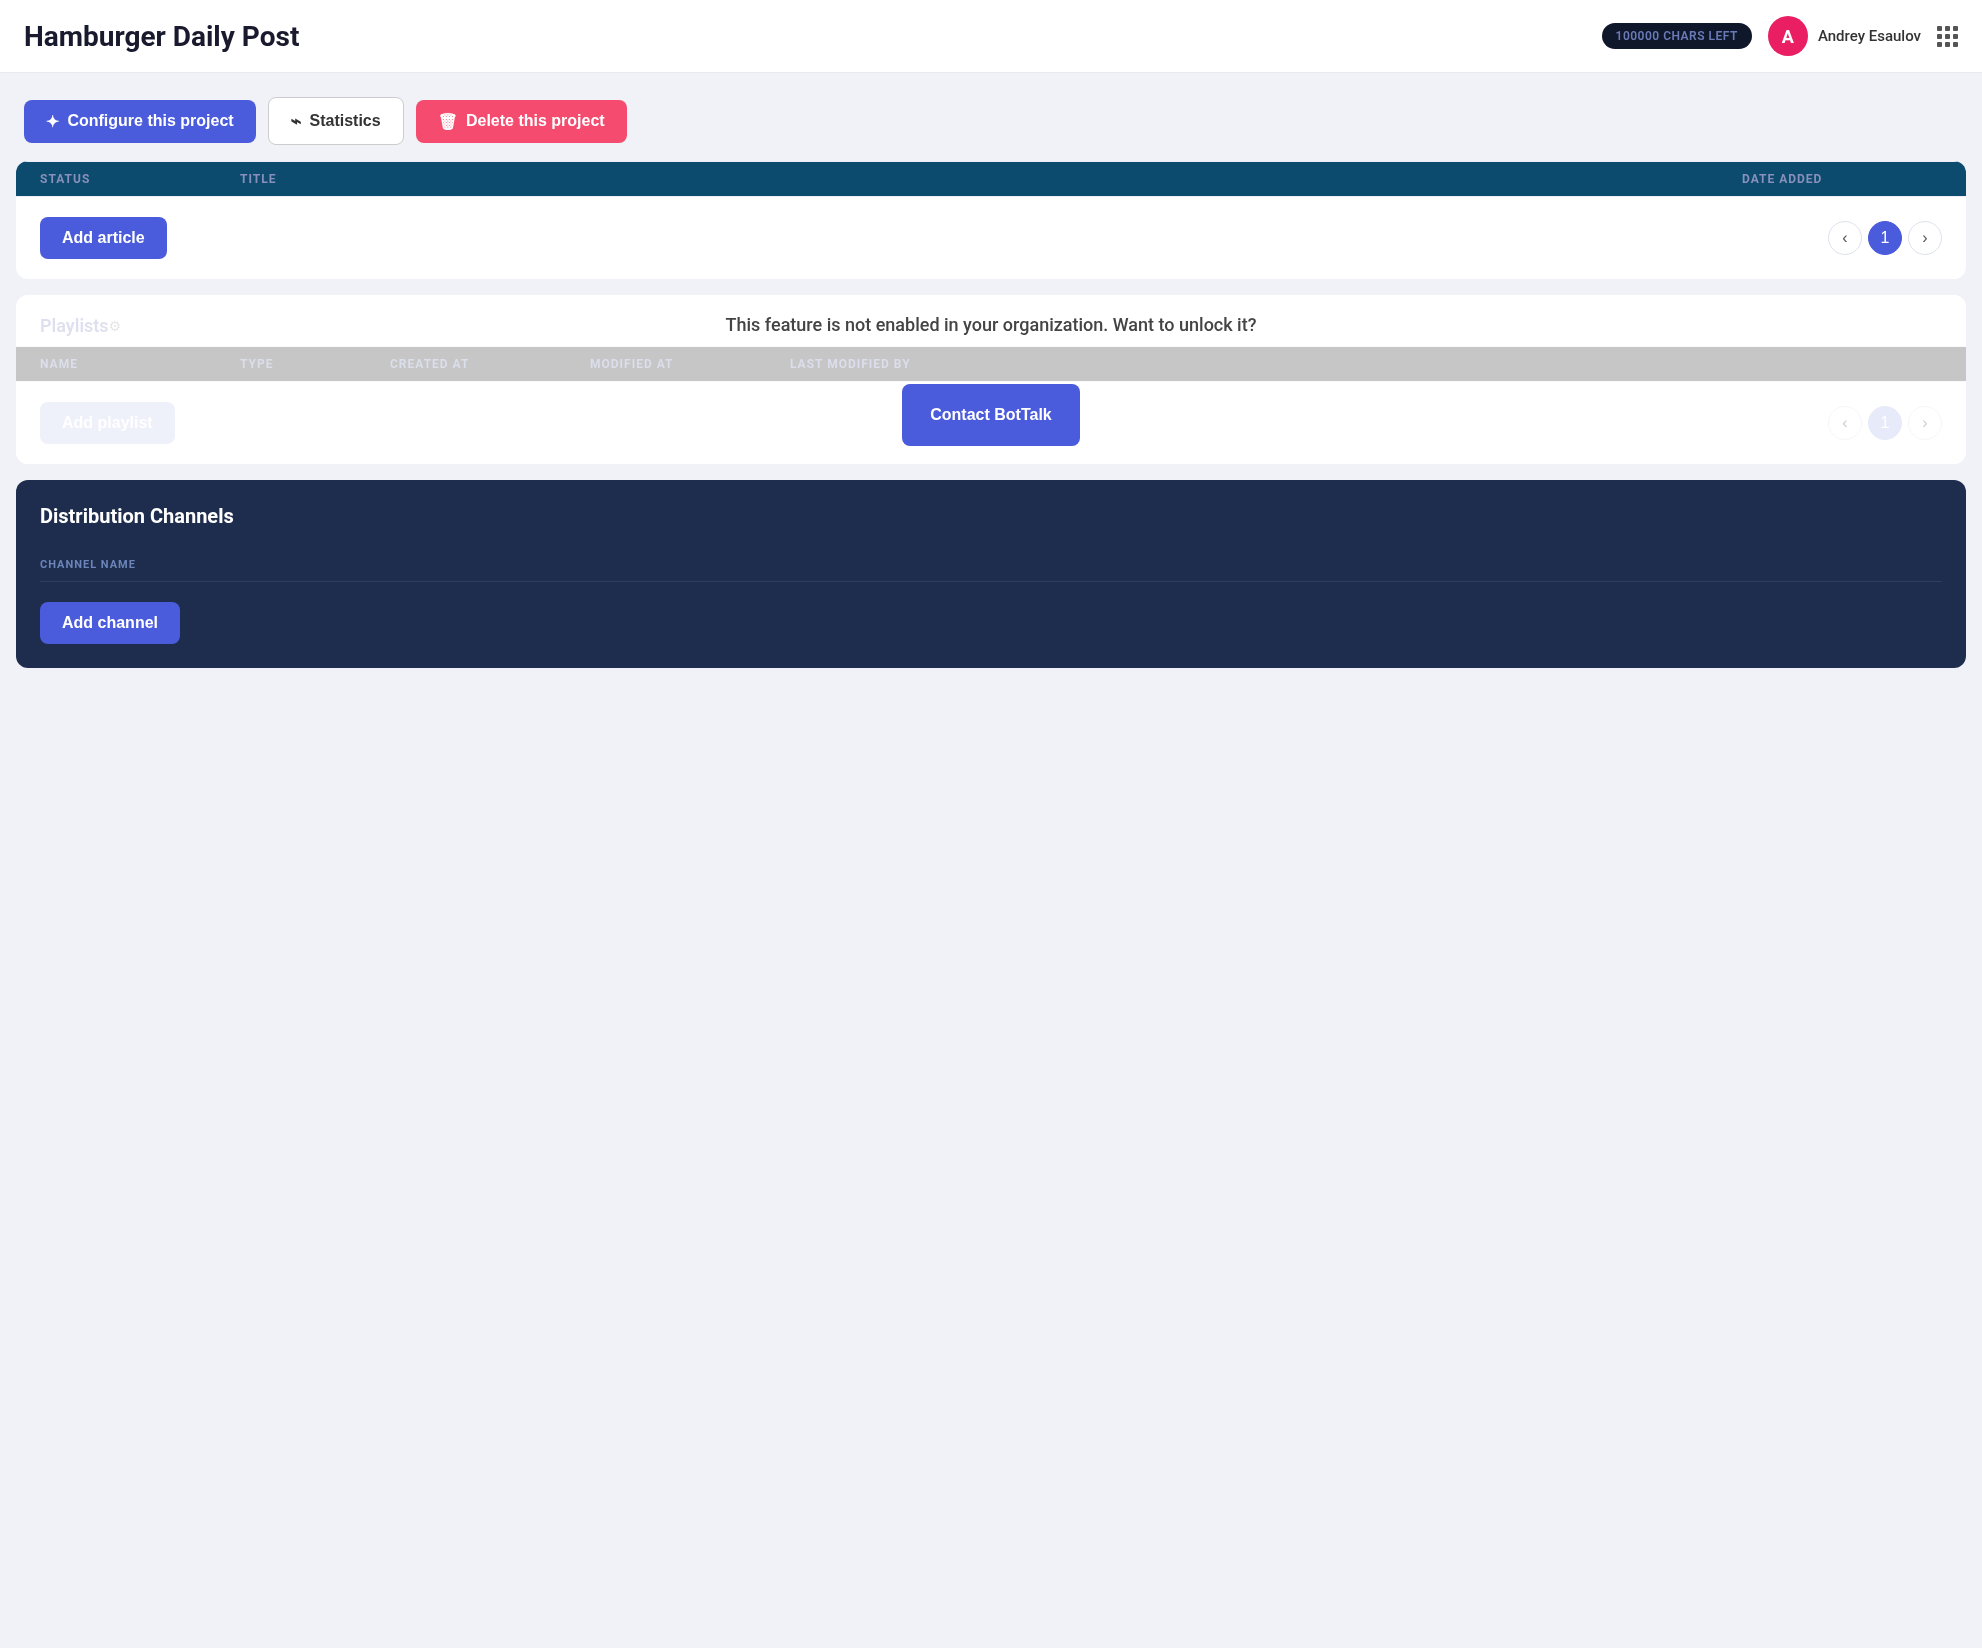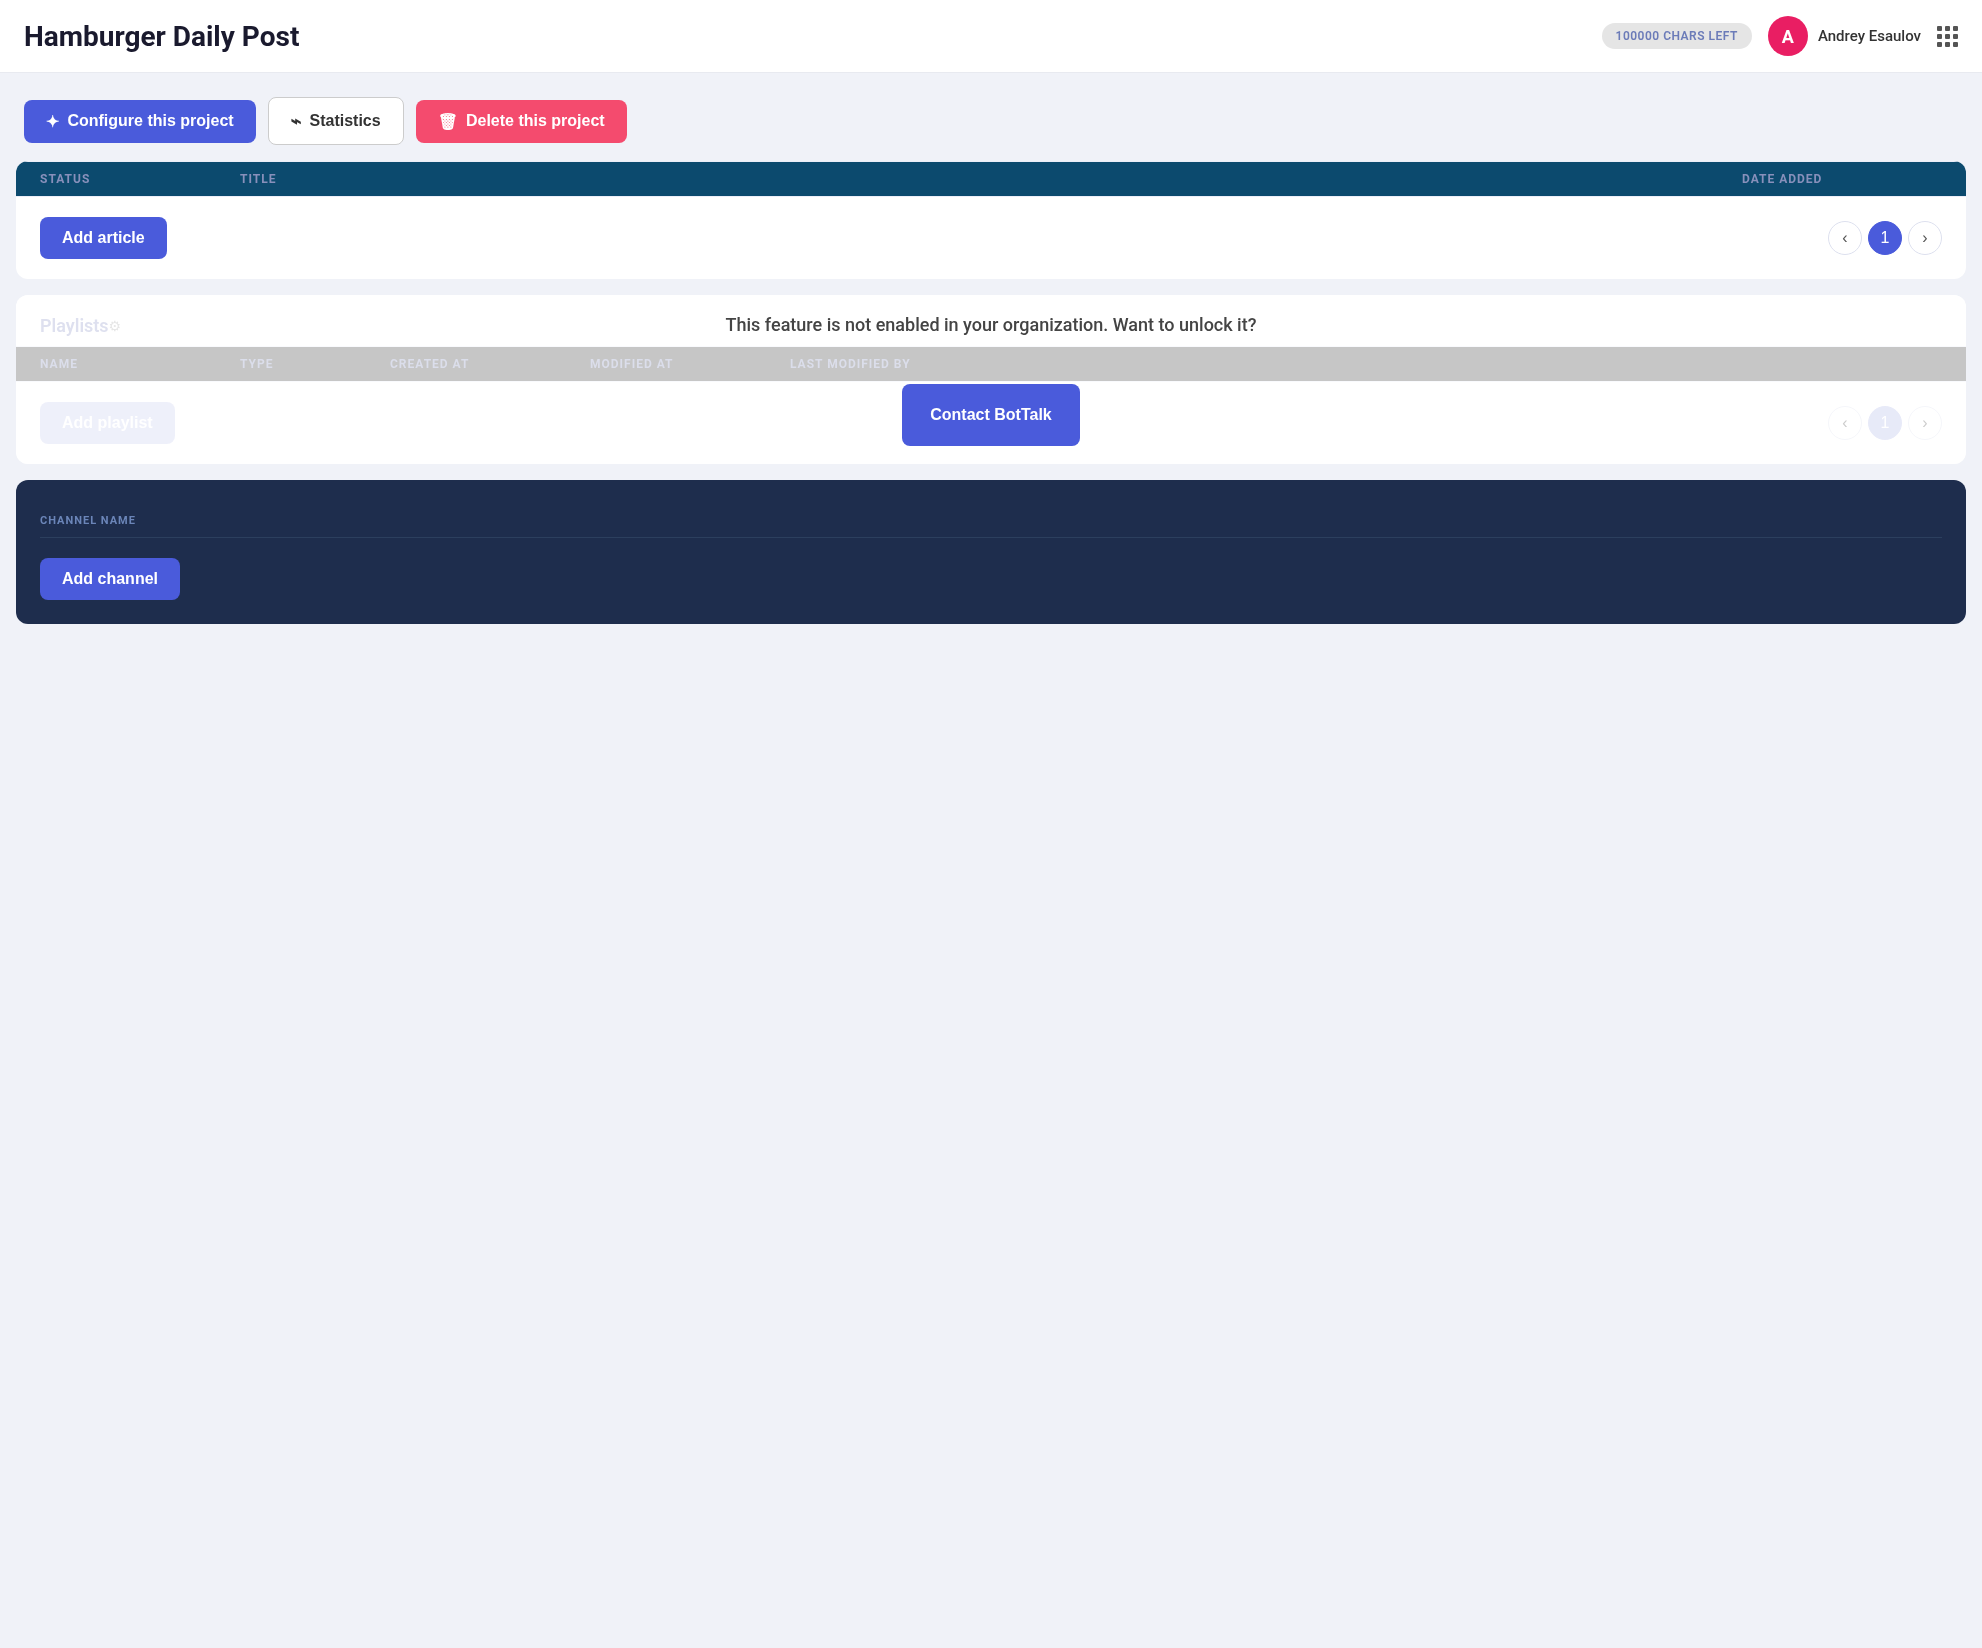--- a/index.html
+++ b/index.html
@@ -23,21 +23,21 @@
       font-size: 28px;
       font-weight: 700;
       color: #1a1a2e;
     }
     .header-right {
       display: flex;
       align-items: center;
       gap: 16px;
     }
     .chars-badge {
-      background: #e5e5e5;
+      background: #0f172a;
       color: #6b7bb8;
       font-size: 12px;
       font-weight: 600;
       padding: 6px 14px;
       border-radius: 20px;
       letter-spacing: 0.5px;
     }
     .avatar {
       width: 40px;
       height: 40px;
@@ -393,19 +393,20 @@
       </div>
     </div>
 
     <div class="feature-overlay">
       <span class="feature-overlay-text">This feature is not enabled in your organization. Want to unlock it?</span>
       <button class="btn-contact">Contact BotTalk</button>
     </div>
   </div>
 
   <div class="distribution-card">
+    <div class="distribution-title">Distribution Channels</div>
     <div class="distribution-col-label">CHANNEL NAME</div>
     <button class="btn btn-primary">
       <span>Add channel</span>
     </button>
   </div>
 
 </div>
 
 </body></html>

